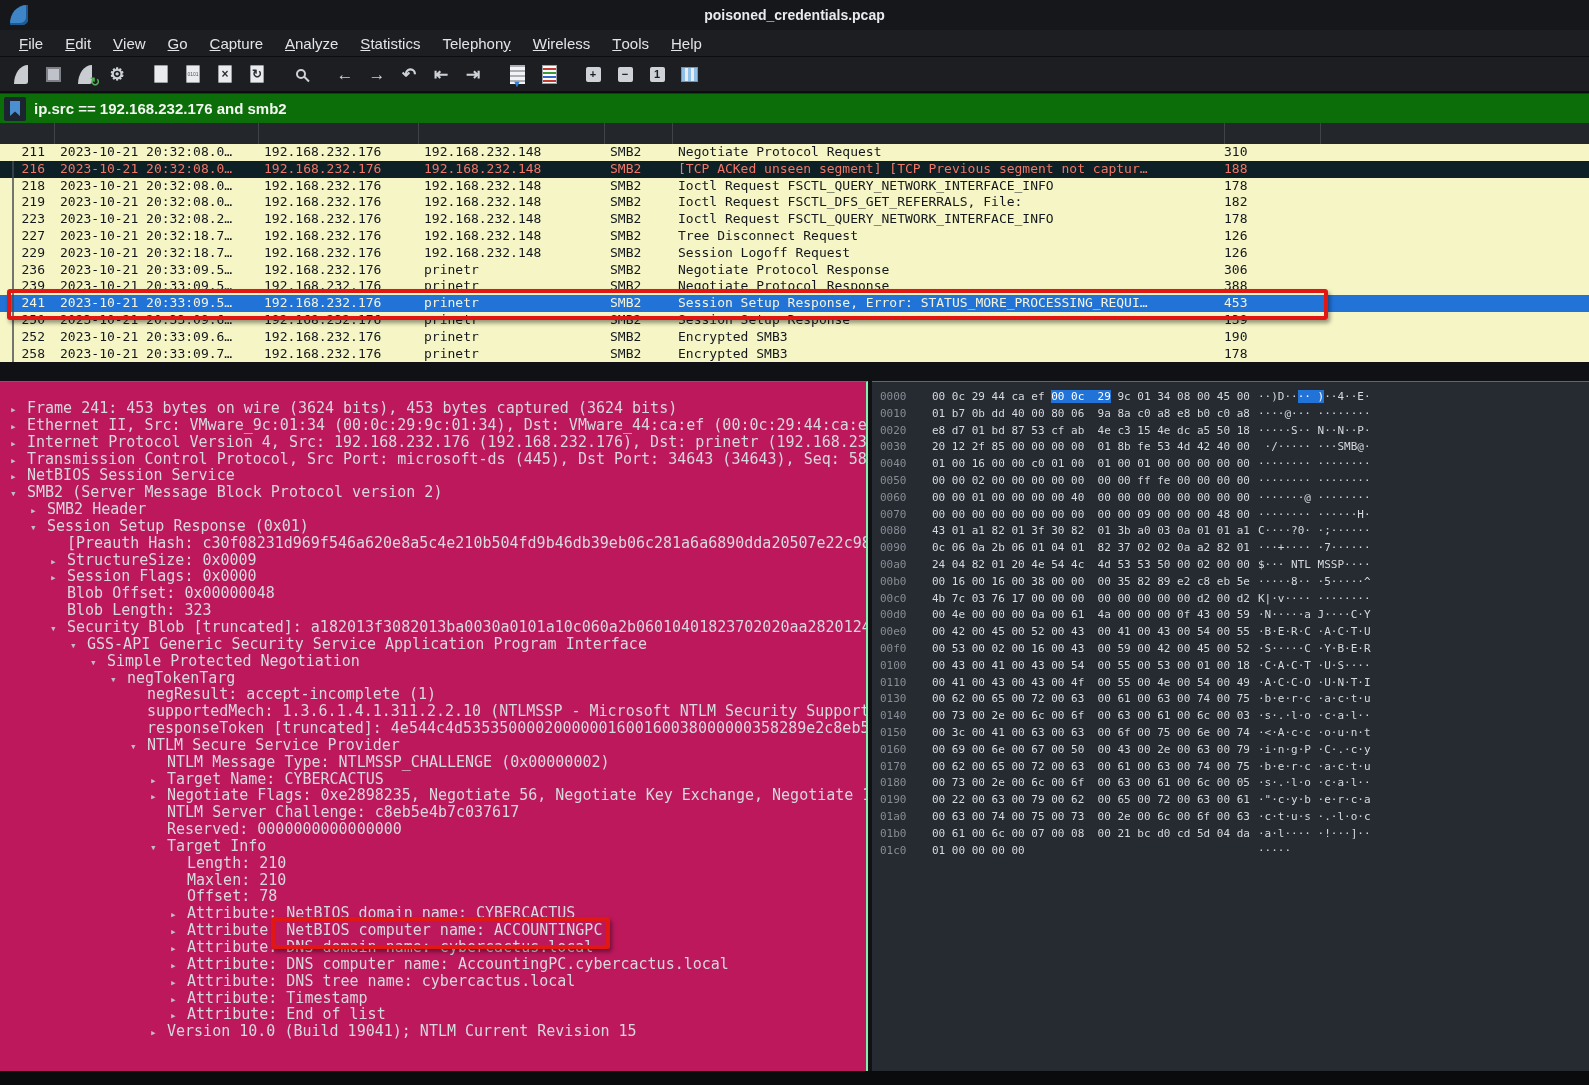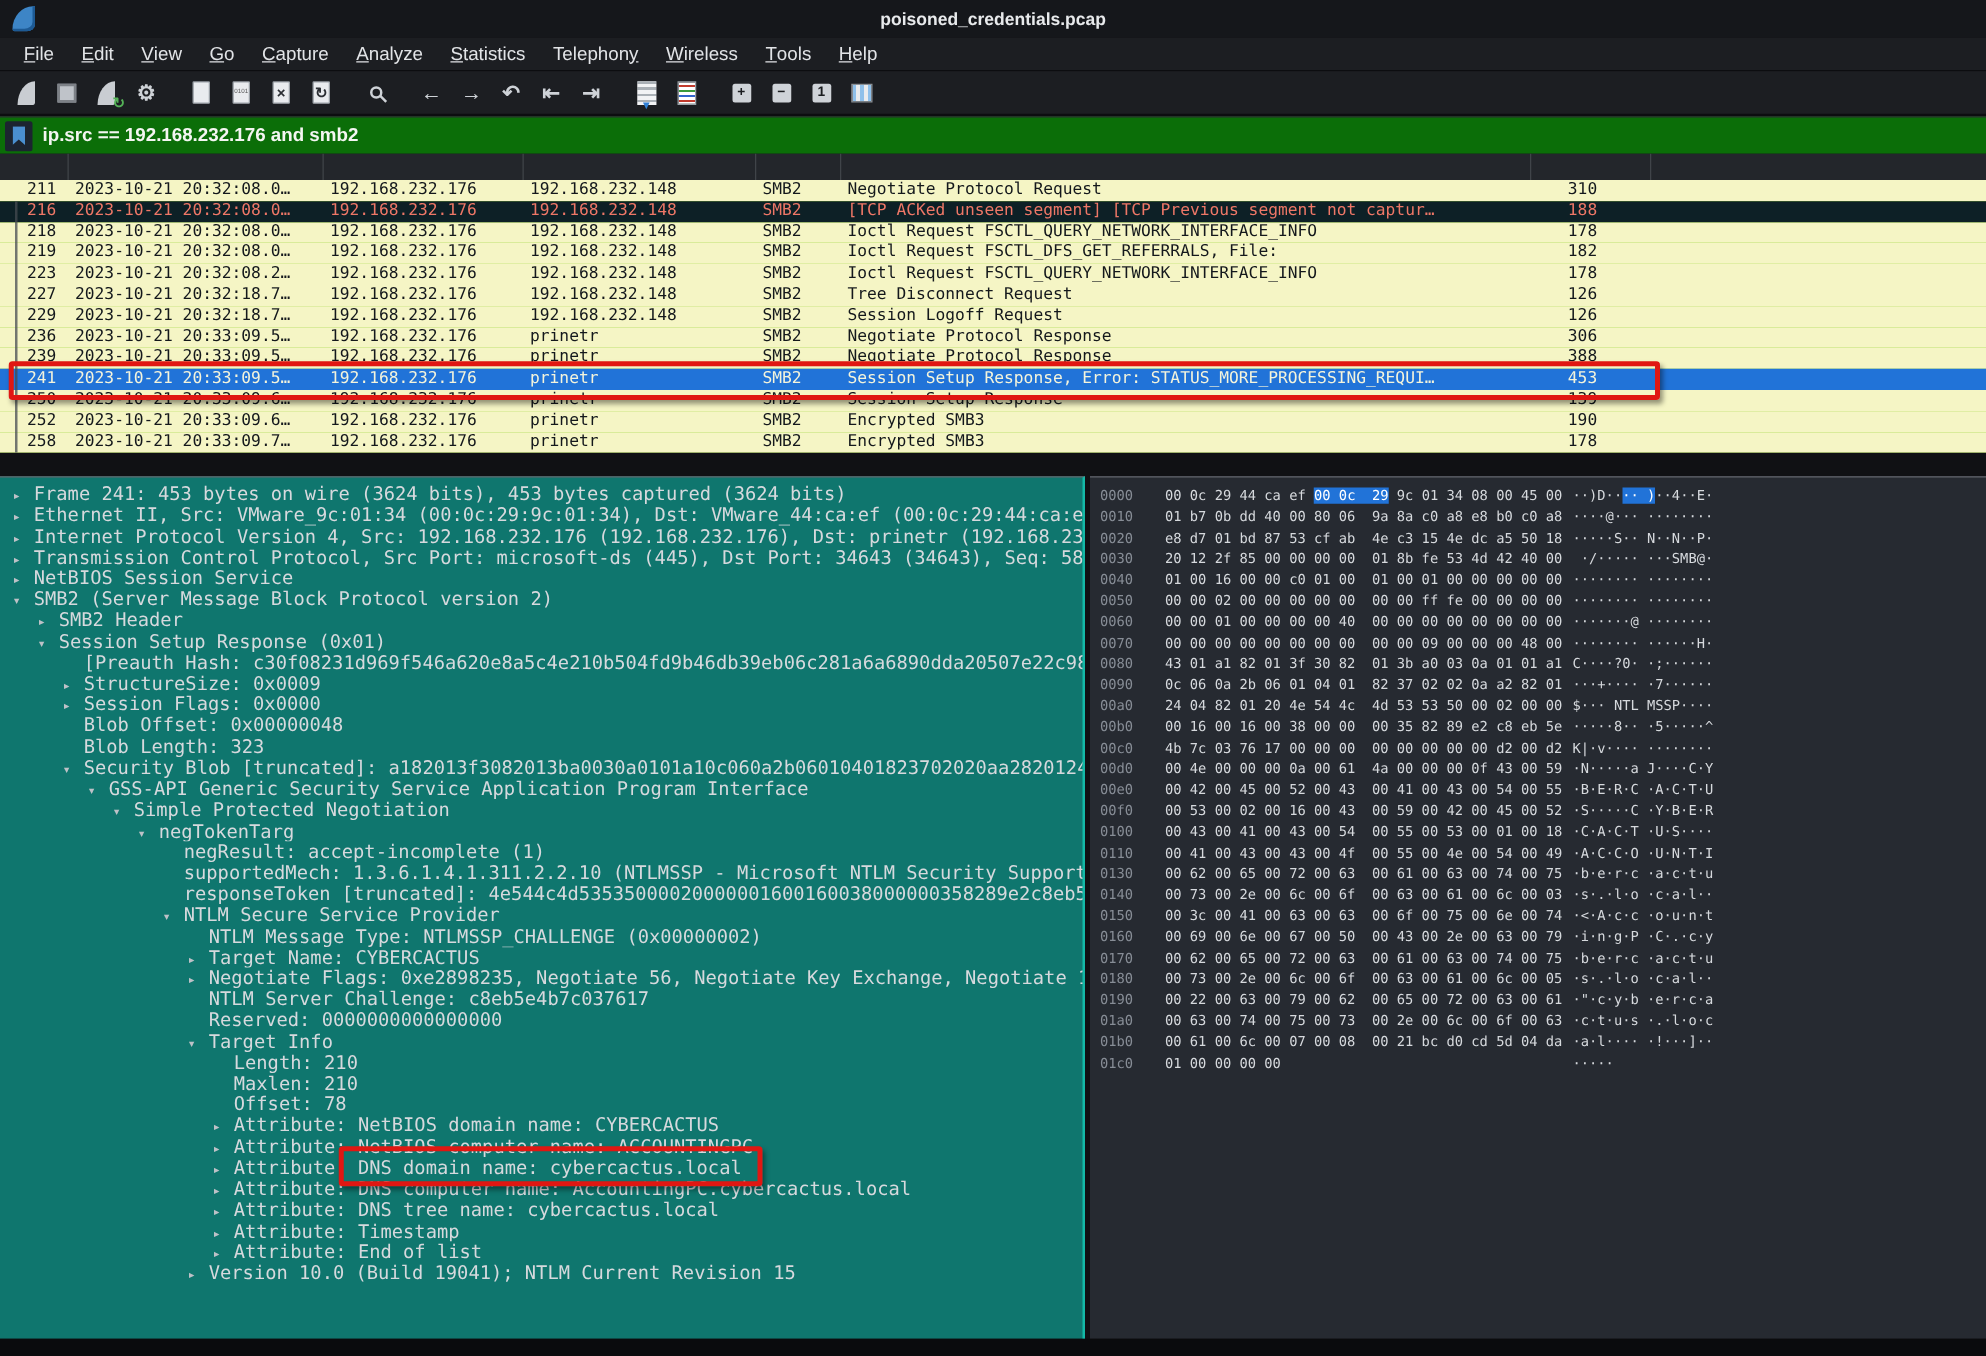--- a/index.html
+++ b/index.html
@@ -43,39 +43,39 @@
   .fb-iconbox{width:22px;height:24px;margin:0 8px 0 4px;background:#1c2430;display:flex;align-items:center;justify-content:center;border-radius:2px;flex:none}
   .fb-bookmark{width:10px;height:15px;background:#4a8fd0;clip-path:polygon(0 0,100% 0,100% 100%,50% 70%,0 100%)}
   .fb-text{color:#f4f6f2;font-size:15px;font-weight:bold}
 
   
   .plheader{height:21px;background:#23262b;display:flex;color:#e4e6e9;font-size:13px;font-weight:bold;align-items:stretch}
   .plh{display:flex;align-items:center;padding-left:6px;border-left:1px solid #404449;overflow:hidden;white-space:nowrap}
   .plh:first-child{border-left:none}
   .c-no{width:54px;flex:none}.c-time{width:204px;flex:none}.c-src{width:160px;flex:none}.c-dst{width:186px;flex:none}
   .c-proto{width:68px;flex:none}.c-info{width:552px;flex:none}.c-len{width:96px;flex:none}.c-ua{flex:1}
-  .plist{position:relative;background:#84cc16}
+  .plist{position:relative;background:#7dd3fc}
   .prow{display:flex;height:16.8px;line-height:16.8px;font-family:"DejaVu Sans Mono",monospace;font-size:13px;color:#14181c;background:#f5f5c5}
   .prow span{overflow:hidden;white-space:pre;display:block}
   .prow .c-no{text-align:right;padding-right:9px}
   .prow .c-time,.prow .c-src,.prow .c-dst{padding-left:6px}
   .prow .c-proto{padding-left:6px}
   .prow .c-info{padding-left:6px}
-  .prow .c-len{text-align:center;padding-right:12px}
+  .prow .c-len{text-align:left;padding-right:12px}
   .prow.bad{background:#0d2026;color:#ee7767}
   .prow.sel{background:#2173d8;color:#f4f4dc}
   .relline{position:absolute;left:12px;top:16.8px;width:2px;height:201.6px;background:#464b52;opacity:.75}
 
   
   .anno{position:absolute;border:4px solid #e01712;border-radius:3px;box-shadow:2px 3px 4px rgba(0,0,0,.4);pointer-events:none;z-index:50}
   .anno1{left:7px;top:289px;width:1321px;height:31px}
   .anno2{left:271px;top:917px;width:339px;height:32px}
 
   
-  .dpane{position:absolute;left:0;top:381px;width:868px;height:690px;background:#0f766e;border-top:1px solid #62666d;border-right:2px solid #14b8a6;overflow:hidden;padding-top:5px}
+  .dpane{position:absolute;left:0;top:381px;width:868px;height:690px;background:#be185d;border-top:1px solid #62666d;border-right:2px solid #86efac;overflow:hidden;padding-top:18px}
   .trow{height:16.85px;line-height:16.85px;font-family:"DejaVu Sans Mono",monospace;font-size:15px;color:#d6d9dd;white-space:pre;padding-left:calc(10px + var(--ind,0)*20px);overflow:hidden}
   .trow .ar{display:inline-block;width:17px;color:#bdc1c7;font-size:11px}
 
   
   .hpane{position:absolute;left:872px;top:381px;width:717px;height:690px;background:#262a31;border-top:1px solid #62666d;padding-top:7px;overflow:hidden}
   .hrow{height:16.8px;line-height:16.8px;font-family:"DejaVu Sans Mono",monospace;font-size:11px;white-space:pre;display:flex}
   .hoff{width:40px;margin-left:8px;color:#878d96;flex:none}
   .hhex{margin-left:12px;color:#d6d9dd;width:322px;flex:none}
   .hasc{margin-left:4px;color:#d6d9dd}
   .hl{background:#2173d8;color:#fff}

